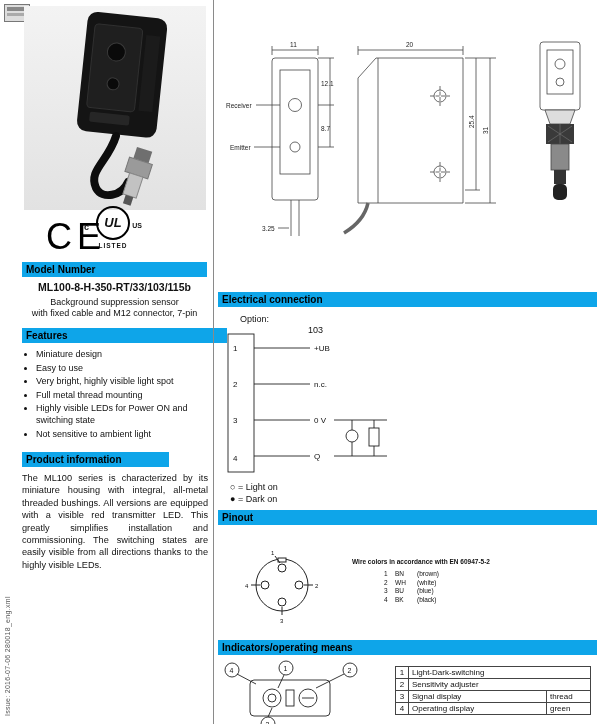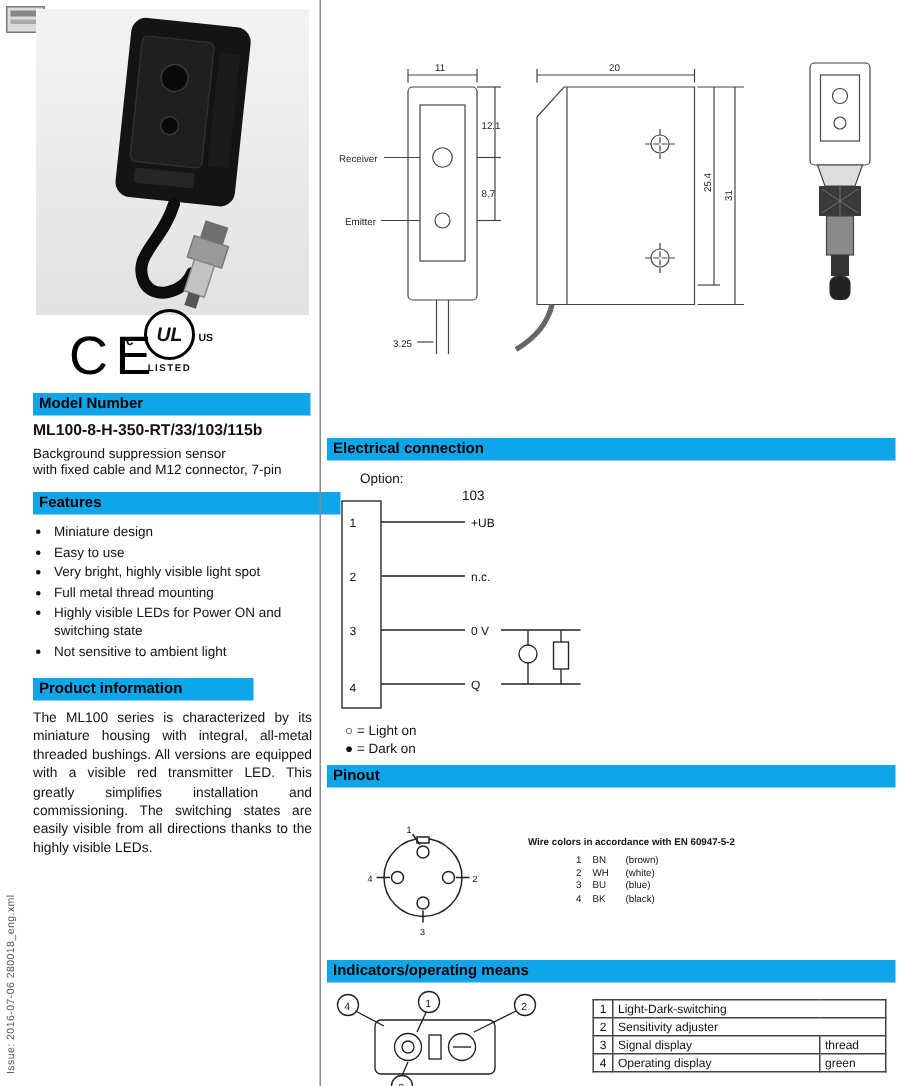--- a/index.html
+++ b/index.html
@@ -23,22 +23,22 @@
         font-weight:500; color:#000;margin-left:20px; }
   .ul-mark { position:absolute; left:84px; top:206px; width:60px; height:48px; font-weight:700; }
   .ul-circle { position:absolute; left:12px; top:0; width:34px; height:34px;
                border:2.5px solid #000; border-radius:50%; text-align:center;
                font-size:13px; font-style:italic; line-height:30px; }
   .ul-c  { position:absolute; left:0px; top:16px; font-size:9px; }
   .ul-us { position:absolute; right:2px; top:16px; font-size:7px; }
   .ul-listed { position:absolute; left:0; top:36px; width:58px; text-align:center;
                font-size:6.5px; letter-spacing:1px; }
   .model-number { position:absolute; left:22px; top:281px; width:185px;
-                  font-weight:700; font-size:10.5px; }
-  .body-sm { position:absolute; font-size:9px; line-height:11px; }
+                  font-weight:700; font-size:10.5px;text-align:center; }
+  .body-sm { position:absolute; font-size:9px; line-height:11px;text-align:center; }
   .features-list { position:absolute; left:36px; top:348px; width:172px;
                    font-size:9px; line-height:12px; }
   .features-list li { margin-bottom:1.5px; }
   .para { position:absolute; left:22px; top:472px; width:186px; font-size:9.2px;
           line-height:12.4px; text-align:justify; }
   .opt-row { position:absolute; left:240px; top:314px; font-size:9px; }
   .opt-val { position:absolute; left:308px; top:314px; font-size:9px;margin-top:11px; }
   .legend-line { position:absolute; font-size:9px; }
   .note { position:absolute; left:352px; top:558px; font-size:6.5px; font-weight:700; }
   .wire-table { position:absolute; left:384px; top:570px; }

